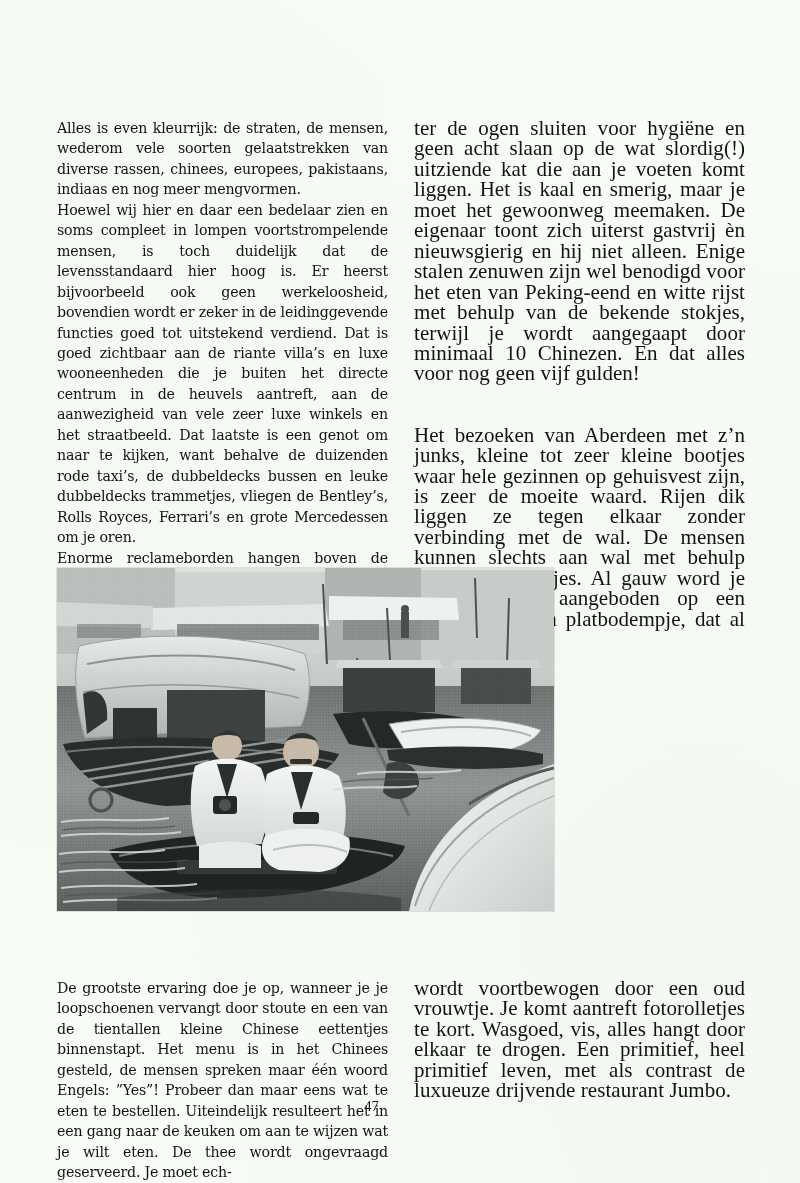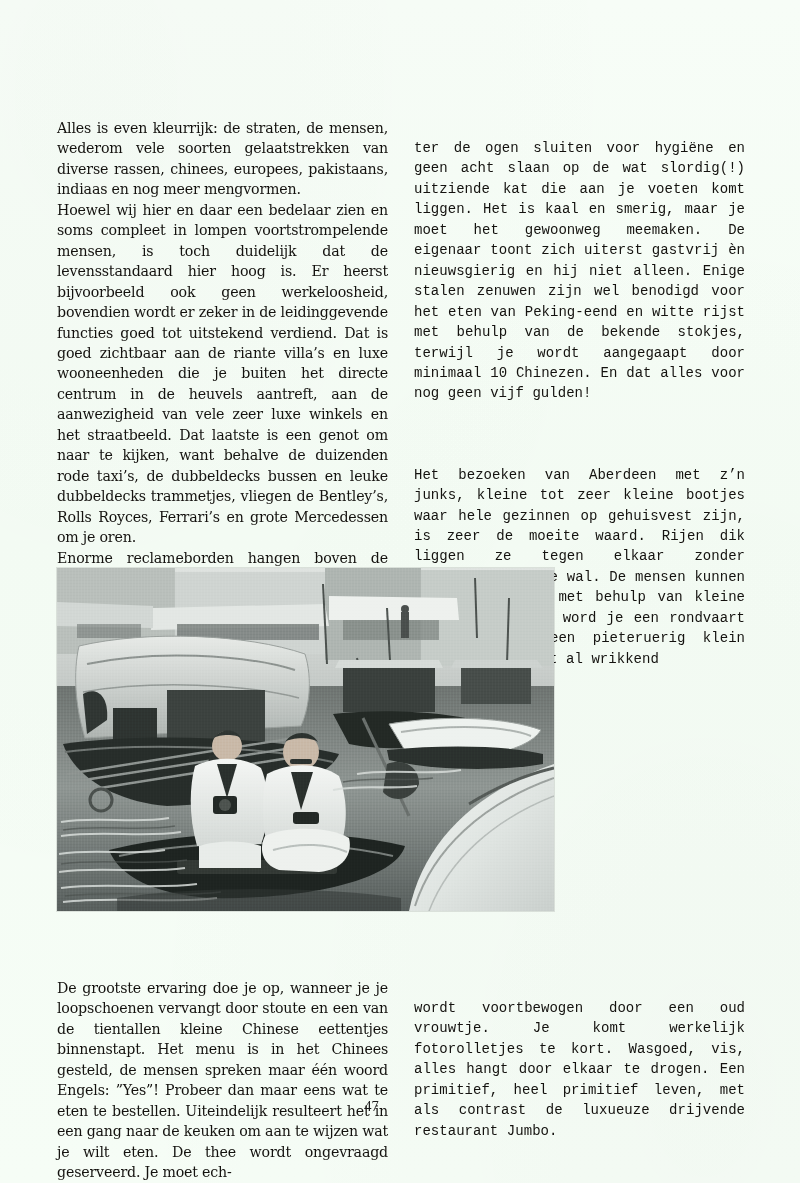--- a/index.html
+++ b/index.html
@@ -48,25 +48,24 @@
   }
   .col p:last-child { text-align: justify; }
   .col-left p {
     font-family: "DejaVu Serif", "Liberation Serif", serif;
     font-size: 14.2px;
     line-height: 20.45px;
     letter-spacing: -0.012em;
     word-spacing: -0.01em;
   }
   .col-right p {
-    font-family: Liberation Mono, monospace;
-    font-size: 14px;
+    font-family: Liberation Serif, serif;
+    font-size: 21px;
     line-height: 20.45px;
     letter-spacing: 0.002em;
-    margin-top: 20px;
   }
   .para-gap { height: 20.4px; }
 
   
   .col p { text-align-last: left; }
 
   
   .photo-wrap {
     position: absolute;
     left: 57px;
@@ -265,21 +264,21 @@
     <div class="photo-grain"></div>
   </div>
 
   <div class="columns" style="top:978px;">
 
     <div class="col col-left">
       <p>De grootste ervaring doe je op, wanneer je je loopschoenen vervangt door stoute en een van de tientallen kleine Chinese eettentjes binnenstapt. Het menu is in het Chinees gesteld, de mensen spreken maar één woord Engels: ”Yes”! Probeer dan maar eens wat te eten te bestellen. Uiteindelijk resulteert het in een gang naar de keuken om aan te wijzen wat je wilt eten. De thee wordt ongevraagd geserveerd. Je moet ech-</p>
     </div>
 
     <div class="col col-right">
-      <p>wordt voortbewogen door een oud vrouwtje. Je komt werkelijk fotorolletjes te kort. Wasgoed, vis, alles hangt door elkaar te drogen. Een primitief, heel primitief leven, met als contrast de luxueuze drijvende restaurant Jumbo.</p>
+      <p>wordt voortbewogen door een oud vrouwtje. Je komt aantreft fotorolletjes te kort. Wasgoed, vis, alles hangt door elkaar te drogen. Een primitief, heel primitief leven, met als contrast de luxueuze drijvende restaurant Jumbo.</p>
       <div class="para-gap"></div>
     </div>
 
   </div>
 
   <div class="folio">47</div>
 
 </div>
 
 </body></html>

